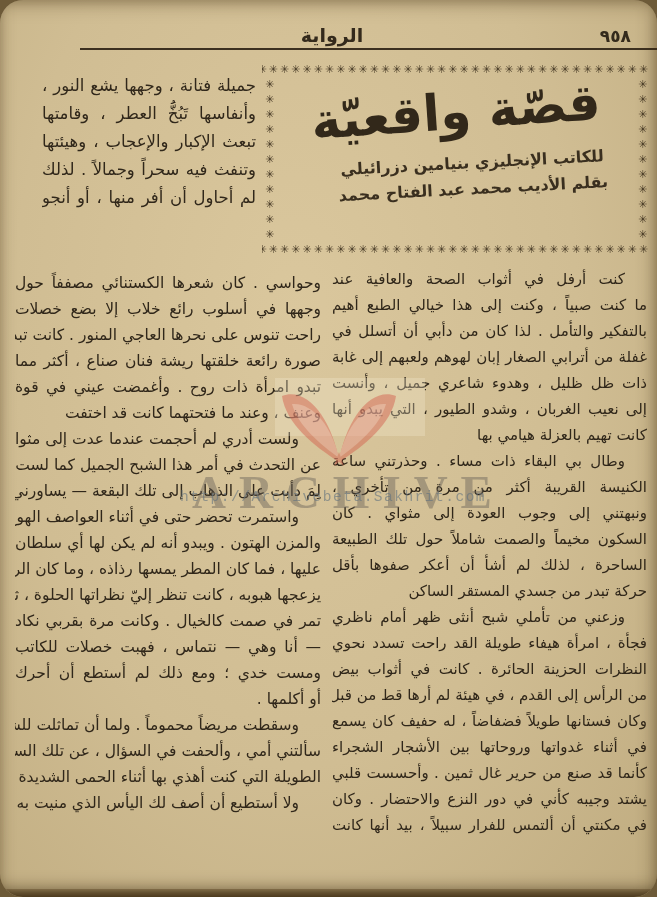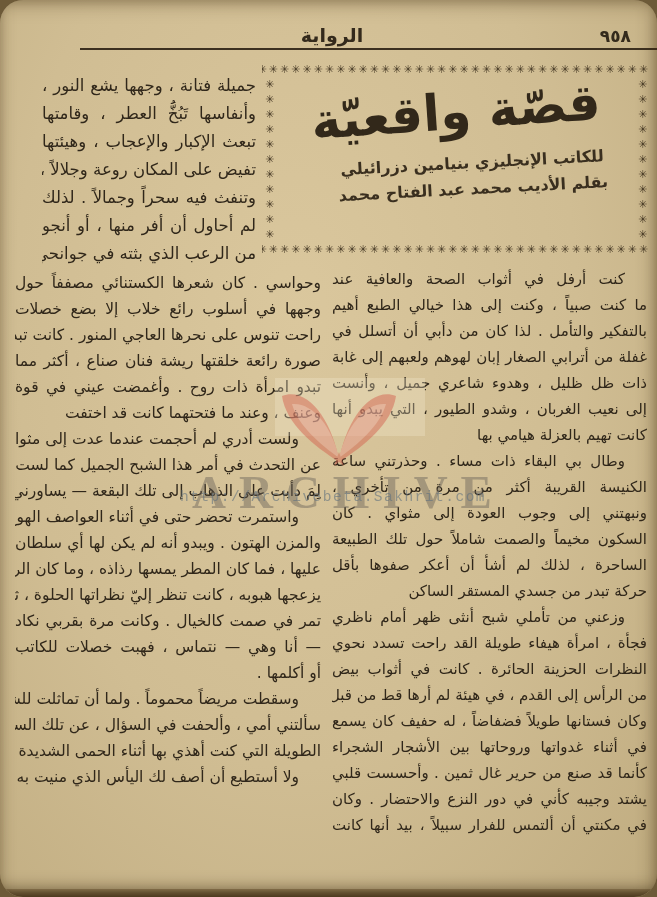--- a/index.html
+++ b/index.html
@@ -92,41 +92,40 @@
         <div>للكاتب الإنجليزي بنيامين دزرائيلي</div>
         <div>بقلم الأديب محمد عبد الفتاح محمد</div>
       </div>
     </div>
   </div>
 
   <div class="col col-left-narrow">
       <div class="tline">جميلة فتانة ، وجهها يشع النور ،</div>
       <div class="tline">وأنفاسها تَبُخُّ العطر ، وقامتها</div>
       <div class="tline">تبعث الإكبار والإعجاب ، وهيئتها</div>
-      <div class="tline">تفيض على المكان روعة وجلالاً ،</div>
       <div class="tline">وتنفث فيه سحراً وجمالاً . لذلك</div>
       <div class="tline">لم أحاول أن أفر منها ، أو أنجو</div>
-      <div class="tline">من الرعب الذي بثته في جوانحي</div>
     </div>
   <div class="col col-left-wide">
       <div class="tline">وحواسي . كان شعرها الكستنائي مصففاً حول</div>
       <div class="tline">وجهها في أسلوب رائع خلاب إلا بضع خصلات</div>
       <div class="tline">راحت تنوس على نحرها العاجي المنور . كانت تبدو</div>
       <div class="tline">صورة رائعة خلقتها ريشة فنان صناع ، أكثر مما</div>
       <div class="tline">تبدو امرأة ذات روح . وأغمضت عيني في قوة</div>
       <div class="tline end">وعنف ، وعند ما فتحتهما كانت قد اختفت</div>
       <div class="tline ind">ولست أدري لم أحجمت عندما عدت إلى مثواي</div>
       <div class="tline">عن التحدث في أمر هذا الشبح الجميل كما لست أعلم</div>
       <div class="tline">لِمَ دأبت على الذهاب إلى تلك البقعة — يساورني</div>
       <div class="tline ind">واستمرت تحضر حتى في أثناء العواصف الهوج ،</div>
       <div class="tline">والمزن الهتون . ويبدو أنه لم يكن لها أي سلطان</div>
       <div class="tline">عليها ، فما كان المطر يمسها رذاذه ، وما كان الريح</div>
       <div class="tline">يزعجها هبوبه ، كانت تنظر إليّ نظراتها الحلوة ، ثم</div>
       <div class="tline">تمر في صمت كالخيال . وكانت مرة بقربي نكاد</div>
       <div class="tline">— أنا وهي — نتماس ، فهبت خصلات للكاتب</div>
+      <div class="tline">ومست خدي ؛ ومع ذلك لم أستطع أن أحرك</div>
       <div class="tline end">أو أكلمها .</div>
       <div class="tline ind">وسقطت مريضاً محموماً . ولما أن تماثلت للشفاء</div>
       <div class="tline">سألتني أمي ، وألحفت في السؤال ، عن تلك السيدة</div>
       <div class="tline end">الطويلة التي كنت أهذي بها أثناء الحمى الشديدة</div>
       <div class="tline ind end">ولا أستطيع أن أصف لك اليأس الذي منيت به</div>
     </div>
   <div class="col col-right">
       <div class="tline ind">كنت أرفل في أثواب الصحة والعافية عند</div>
       <div class="tline">ما كنت صبياً ، وكنت إلى هذا خيالي الطبع أهيم</div>
       <div class="tline">بالتفكير والتأمل . لذا كان من دأبي أن أتسلل في</div>

